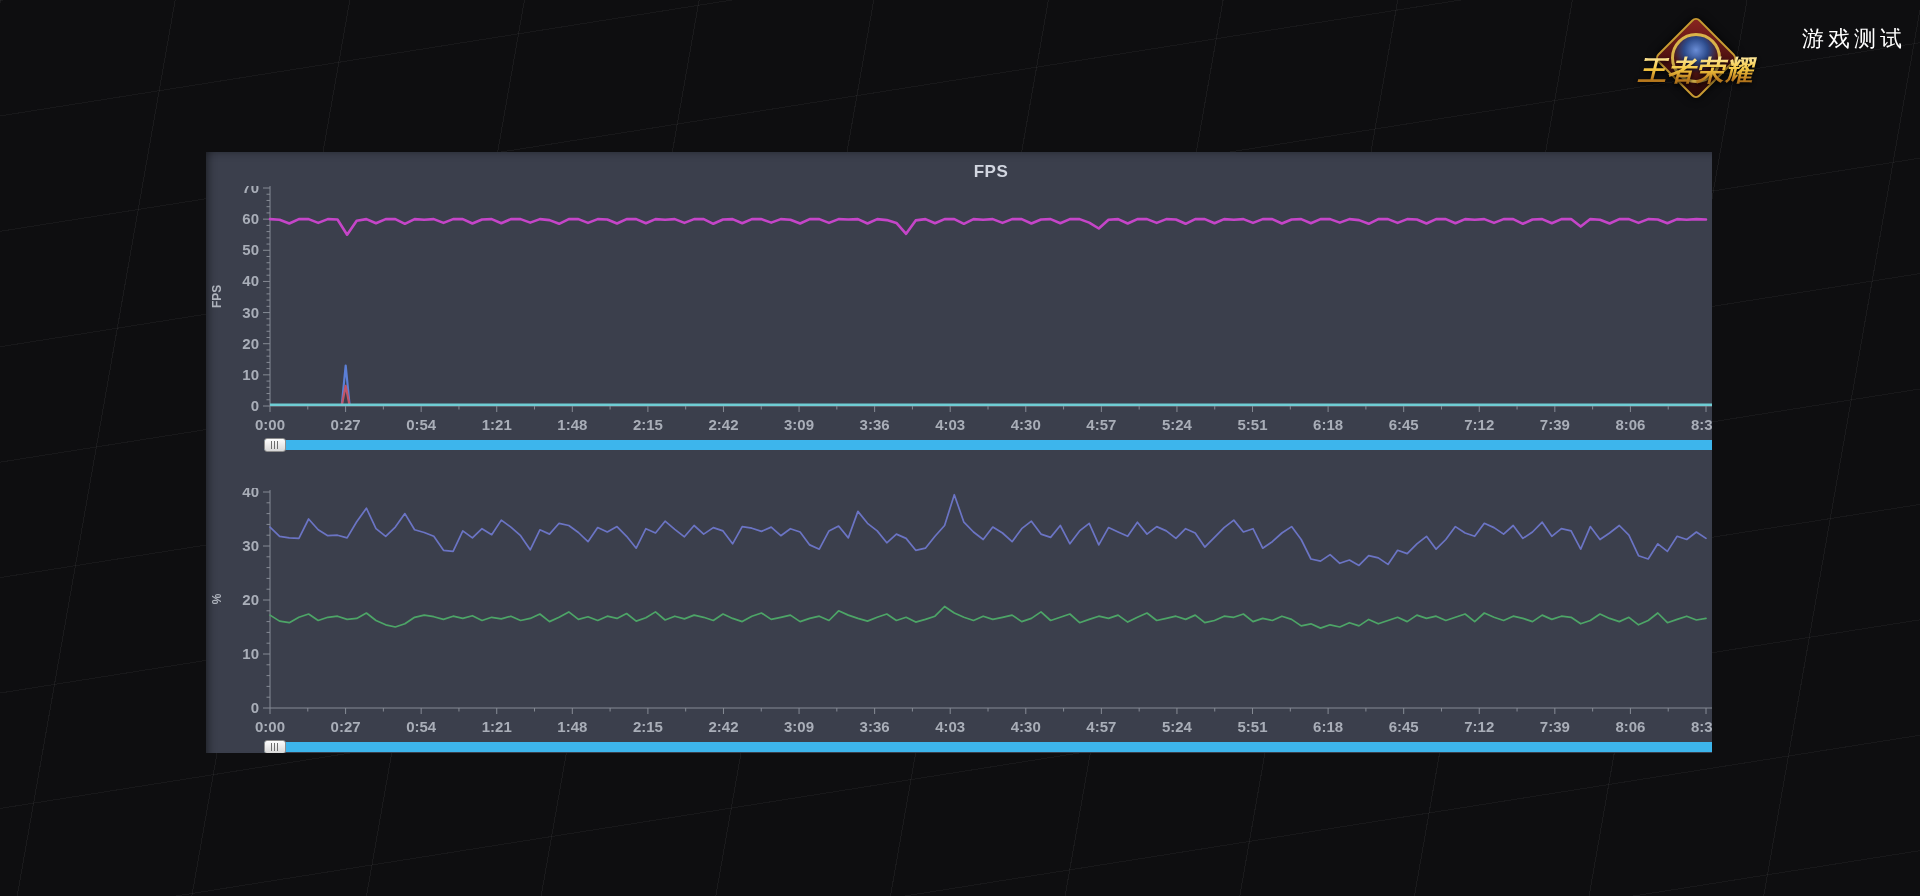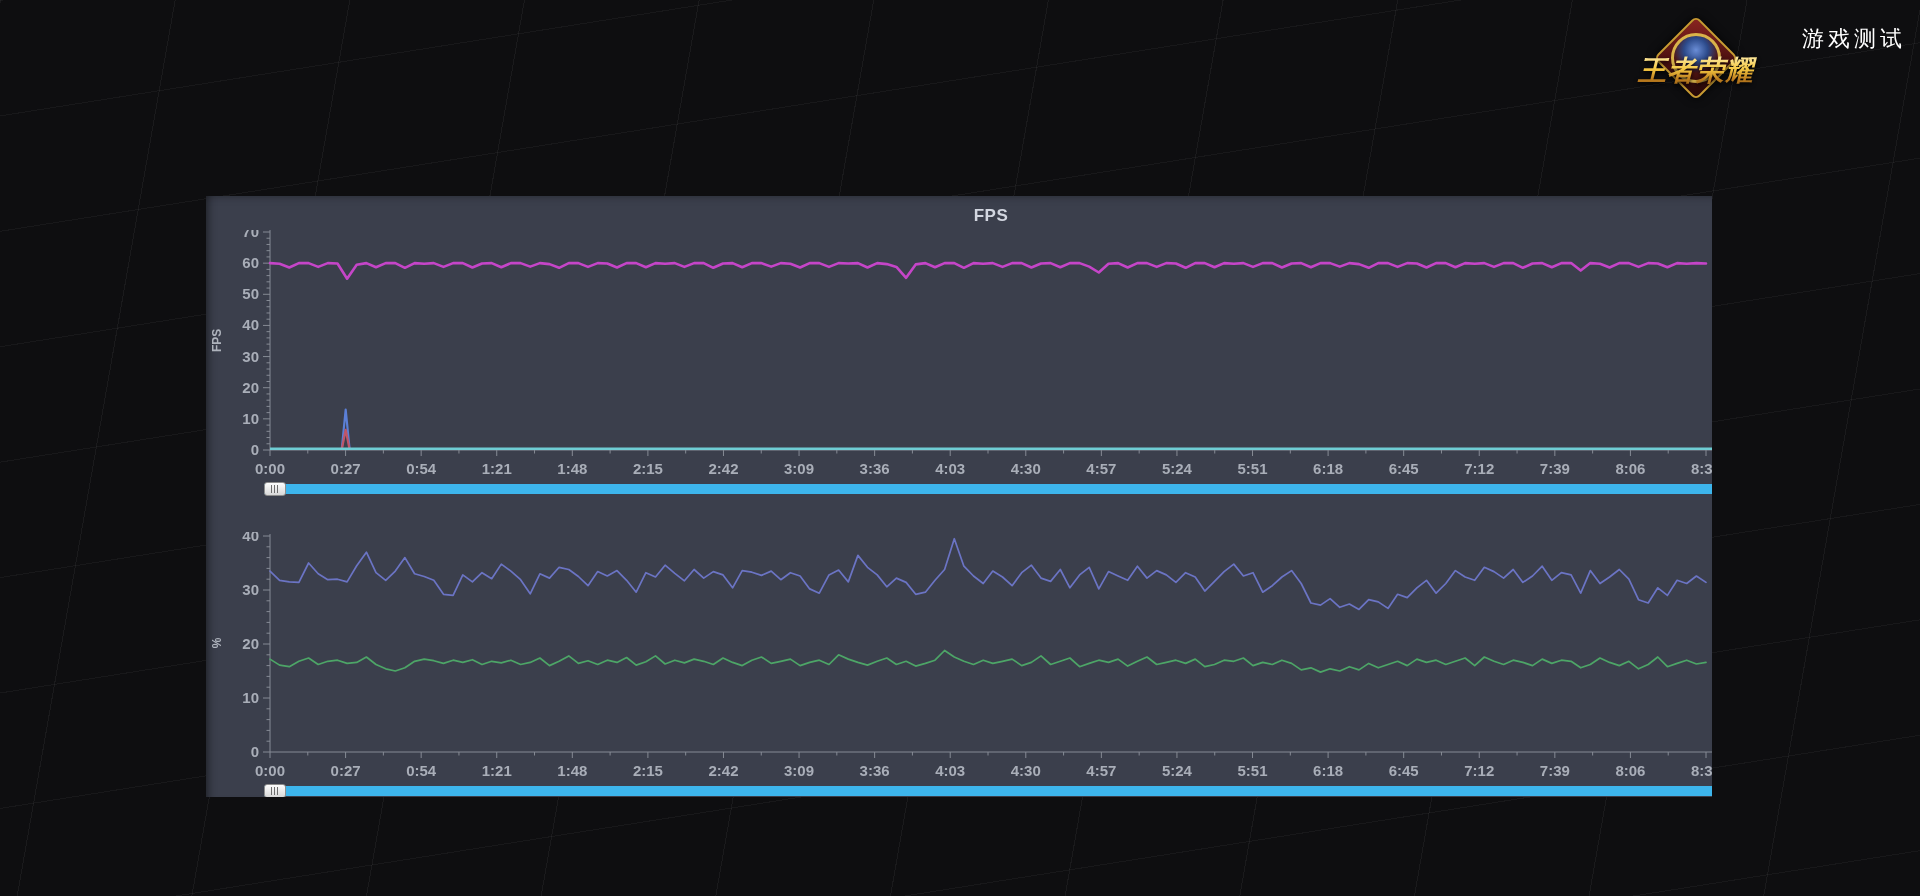--- a/index.html
+++ b/index.html
@@ -41,21 +41,20 @@
     white-space:nowrap;
   }
   .header-title { font-size:22px; font-weight:normal; color:#ffffff; letter-spacing:4px; white-space:nowrap;margin-left:34px; }
 
   
   .panel {
     position:absolute; left:206px; top:152px; width:1506px; height:601px;
     background:var(--panel_bg,#3b3f4c);
     overflow:hidden;
     box-shadow: inset 10px 0 9px -8px rgba(0,0,0,.5), inset 0 8px 8px -8px rgba(0,0,0,.35);
-    margin-top: 44px;
   }
   .chart-title {
     position:absolute; left:64px; right:0; text-align:center;
     color:#d2d6e0; font-size:17px; font-weight:600; letter-spacing:.5px;
   }
   .ylabel {
     position:absolute; width:22px; height:20px; left:3px;
     color:#aeb3bc; font-size:12px; font-weight:600; text-align:center;
     transform:rotate(-90deg); white-space:nowrap;
   }

